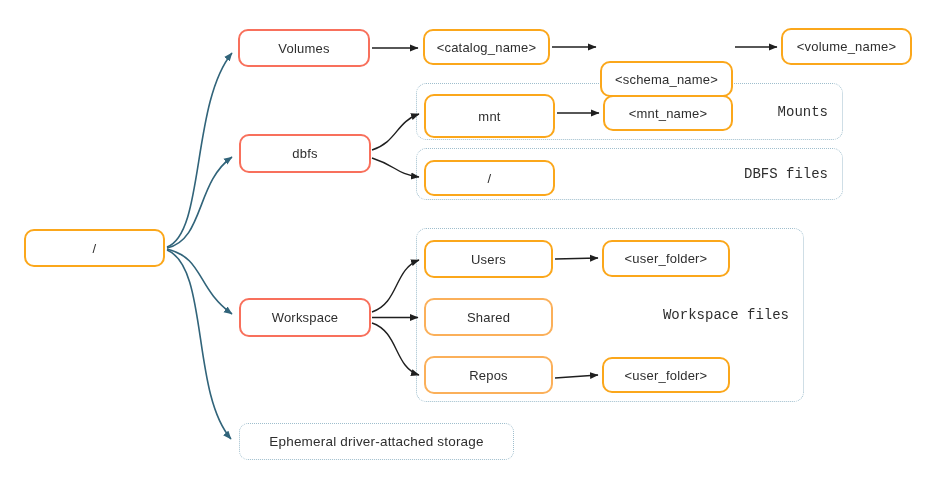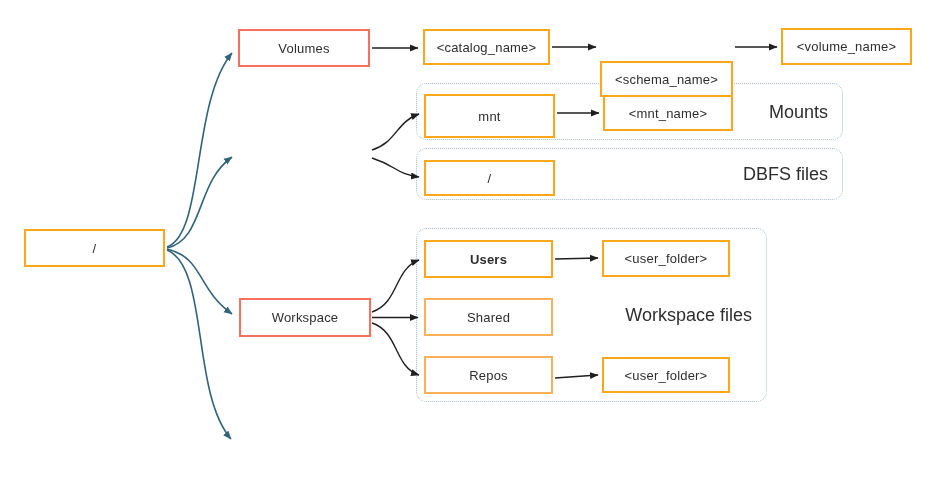--- a/index.html
+++ b/index.html
@@ -2,72 +2,74 @@
 <html><head>
 <meta charset="utf-8">
 <style>
   html,body{margin:0;padding:0;background:#ffffff;}
   .canvas{
     position:relative;width:932px;height:484px;background:#ffffff;overflow:hidden;
     font-family:"Liberation Sans","DejaVu Sans",sans-serif;color:#2e2e2e;
   }
   .node{
     position:absolute;box-sizing:border-box;background:#ffffff;
-    border:2.5px solid #fba71b;border-radius:0;
+    border:2.5px solid #fba71b;border-radius:10px;
     display:flex;align-items:center;justify-content:center;
     font-size:13px;color:#2e2e2e;letter-spacing:.2px;z-index:2;
   }
   .node.red{border-color:#f8705c;}
   .node.orange-light{border-color:#fbb05a;}
   .node.dotted{border:1.4px dotted #9fbecd;border-radius:9px;font-size:13.5px;}
   .group{
     position:absolute;box-sizing:border-box;
     border:1.5px dotted #9fbecd;border-radius:10px;z-index:1;background:transparent;
   }
   .group-label{
     position:absolute;right:14px;top:50%;transform:translateY(-50%);
-    font-size:18px;color:#2e2e2e;white-space:nowrap;
+    font-size:14px;color:#2e2e2e;white-space:nowrap;font-family:Liberation Mono, monospace;
   }
   svg.arrows{position:absolute;left:0;top:0;z-index:3;pointer-events:none;}
   .arrow-teal{stroke:#31647a;stroke-width:1.6;fill:none;}
   .arrow-black{stroke:#1f1f1f;stroke-width:1.4;fill:none;}
 </style>
 </head>
 <body>
 
 <div class="canvas">
 
   <div class="group" style="left:416px;top:83px;width:427px;height:57px;">
     <span class="group-label">Mounts</span>
   </div>
   <div class="group" style="left:416px;top:148px;width:427px;height:52px;">
     <span class="group-label">DBFS files</span>
   </div>
-  <div class="group" style="left:416px;top:228px;width:351px;height:174px;text-align:right;">
+  <div class="group" style="left:416px;top:228px;width:388px;height:174px;text-align:right;">
     <span class="group-label">Workspace files</span>
   </div>
 
   <div class="node" style="left:24px;top:229px;width:141px;height:38px;">/</div>
 
   <div class="node red" style="left:238px;top:29px;width:132px;height:38px;">Volumes</div>
   <div class="node" style="left:423px;top:29px;width:127px;height:36px;">&lt;catalog_name&gt;</div>
   <div class="node" style="left:600px;top:29px;width:133px;height:36px;margin-top:32px;">&lt;schema_name&gt;</div>
   <div class="node" style="left:781px;top:28px;width:131px;height:37px;">&lt;volume_name&gt;</div>
 
+  <div class="node red" style="left:239px;top:134px;width:132px;height:39px;">dbfs</div>
   <div class="node" style="left:424px;top:94px;width:131px;height:44px;">mnt</div>
   <div class="node" style="left:603px;top:95px;width:130px;height:36px;">&lt;mnt_name&gt;</div>
   <div class="node" style="left:424px;top:160px;width:131px;height:36px;">/</div>
 
   <div class="node red" style="left:239px;top:298px;width:132px;height:39px;">Workspace</div>
-  <div class="node" style="left:424px;top:240px;width:129px;height:38px;font-weight:bold;">Users</div>
+  <div class="node" style="left:424px;top:240px;width:129px;height:38px;">Users</div>
   <div class="node" style="left:602px;top:240px;width:128px;height:37px;">&lt;user_folder&gt;</div>
   <div class="node orange-light" style="left:424px;top:298px;width:129px;height:38px;">Shared</div>
   <div class="node orange-light" style="left:424px;top:356px;width:129px;height:38px;">Repos</div>
   <div class="node" style="left:602px;top:357px;width:128px;height:36px;">&lt;user_folder&gt;</div>
 
+  <div class="node dotted" style="left:239px;top:423px;width:275px;height:37px;">Ephemeral driver-attached storage</div>
 
   <svg class="arrows" width="932" height="484" viewBox="0 0 932 484">
     <defs>
       <marker id="ah-teal" markerUnits="userSpaceOnUse" markerWidth="10" markerHeight="9" refX="8" refY="4" orient="auto">
         <path d="M0,0.5 L8.5,4 L0,7.5 Z" fill="#31647a"></path>
       </marker>
       <marker id="ah-black" markerUnits="userSpaceOnUse" markerWidth="10" markerHeight="9" refX="8" refY="4" orient="auto">
         <path d="M0,0.5 L8.5,4 L0,7.5 Z" fill="#1f1f1f"></path>
       </marker>
     </defs>

